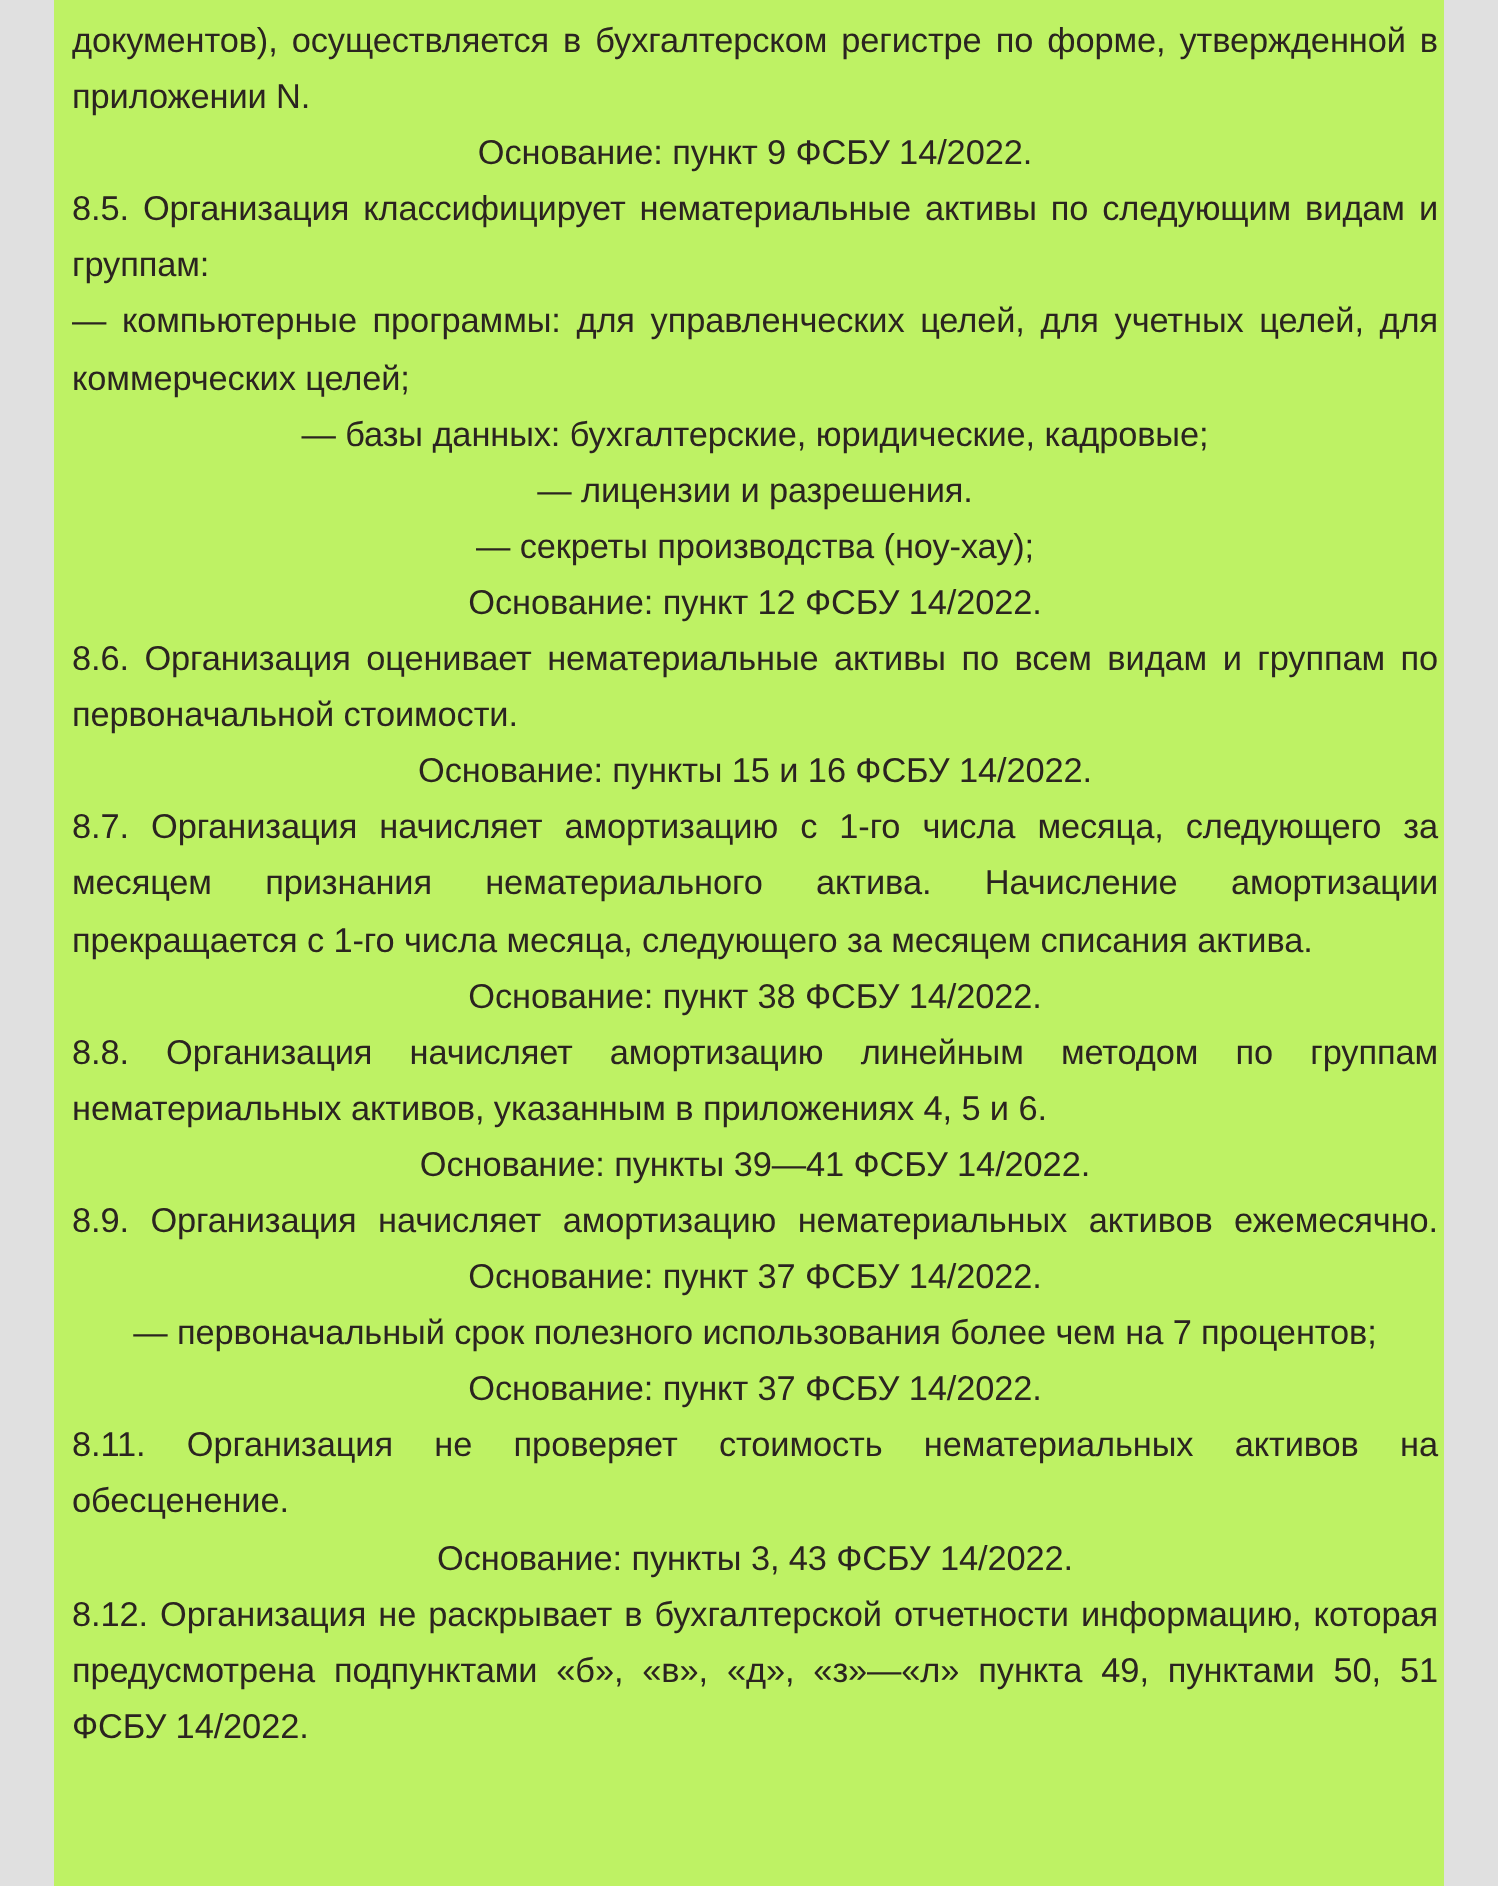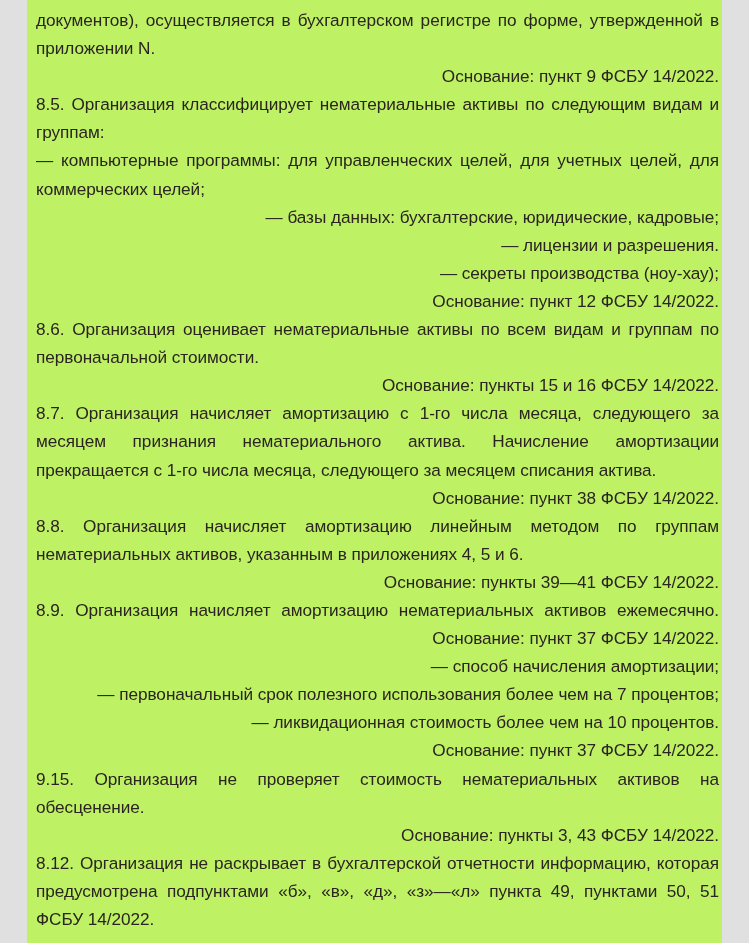--- a/index.html
+++ b/index.html
@@ -41,21 +41,21 @@
     margin: 0;
     text-align: justify;
     text-justify: inter-word;
     -webkit-hyphens: none;
     hyphens: none;
   }
   p.last-line-full {
     text-align-last: justify;
   }
   p.flush {
-    text-align: right;
+    text-align: center;
   }
   .gray-edge-left {
     position: absolute;
     left: 0;
     top: 0;
     width: 27px;
     height: 943px;
     background: #e0e0e0;
   }
   .gray-edge-right {
@@ -103,29 +103,27 @@
 
       <p>8.8. Организация начисляет амортизацию линейным методом по группам нематериальных активов, указанным в приложениях 4, 5 и 6.</p>
 
       <p class="flush">Основание: пункты 39—41 ФСБУ 14/2022.</p>
 
       <p class="last-line-full">8.9. Организация начисляет амортизацию нематериальных активов ежемесячно.</p>
 
       <p class="flush">Основание: пункт 37 ФСБУ 14/2022.</p>
 
 
-      <p class="flush">— способ начисления амортизации;</p>
 
       <p class="flush">— первоначальный срок полезного использования более чем на 7 процентов;</p>
 
-      <p class="flush">— ликвидационная стоимость более чем на 10 процентов.</p>
 
       <p class="flush">Основание: пункт 37 ФСБУ 14/2022.</p>
 
-      <p class="last-line-full">9.15. Организация не проверяет стоимость нематериальных активов на обесценение.</p>
+      <p class="last-line-full">8.11. Организация не проверяет стоимость нематериальных активов на обесценение.</p>
 
       <p class="flush">Основание: пункты 3, 43 ФСБУ 14/2022.</p>
 
       <p>8.12. Организация не раскрывает в бухгалтерской отчетности информацию, которая предусмотрена подпунктами «б», «в», «д», «з»—«л» пункта 49, пунктами 50, 51 ФСБУ 14/2022.</p>
 
     </div>
   </div>
 
   <div class="gray-edge-right"></div>
 

